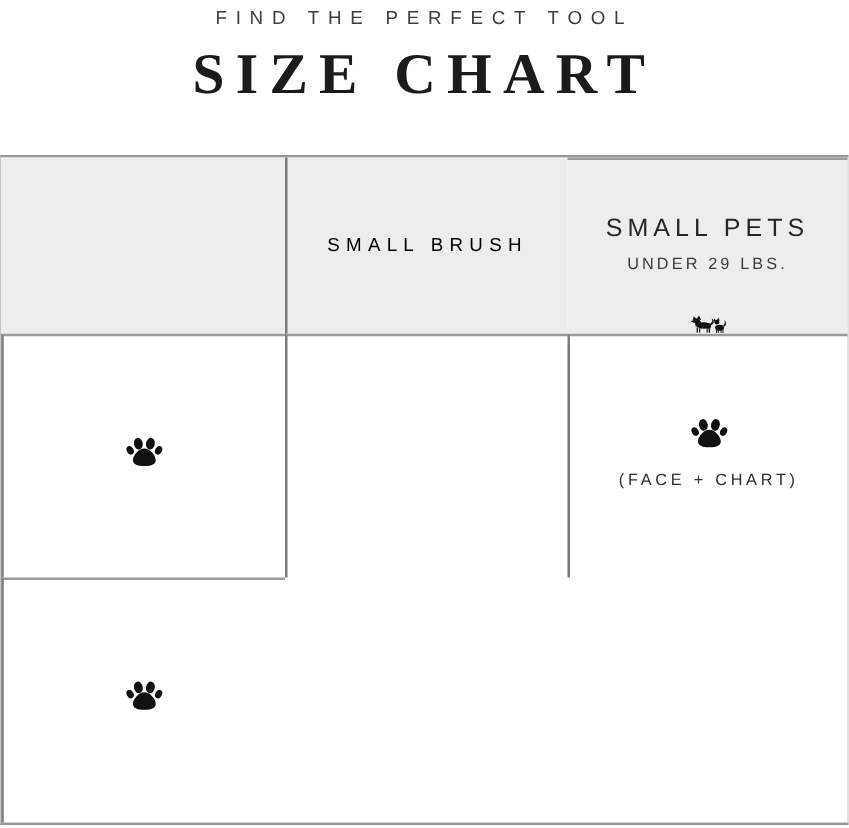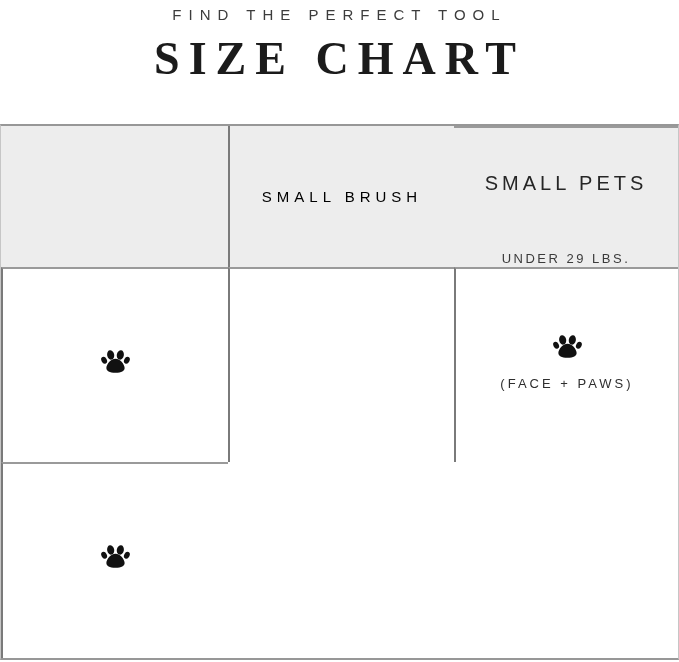--- a/index.html
+++ b/index.html
@@ -42,21 +42,21 @@
     box-sizing:border-box;display:flex;flex-direction:column;
     align-items:center;justify-content:center;position:relative;
   }
   .cell.gray{background:var(--cell_bg);}
   .cell.vline{border-left:2px solid var(--grid_v);}
   .cell.hline{border-top:2px solid var(--grid_h);}
   .col-head-label{
     font-size:15px;letter-spacing:5px;color:#000000;white-space:nowrap;
   }
   .row-head{justify-content:flex-start;}
-  .row-head.small-pets{padding-top:44px;gap:48px;}
+  .row-head.small-pets{padding-top:44px;}
   .row-head.large-pets{padding-top:28px;}
   .row-label{font-size:20px;letter-spacing:4px;color:#262626;white-space:nowrap;}
   .row-sub{font-size:13px;letter-spacing:2.5px;margin-top:8px;color:var(--subtext);white-space:nowrap;}
   .pets-icon{color:var(--ink);}
   .small-pets .pets-icon{margin-top:34px;}
   .large-pets .pets-icon{margin-top:9px;}
   .paw{width:31px;height:28px;color:var(--ink);}
   .cell-note{font-size:13px;letter-spacing:3px;margin-top:15px;color:#2e2e2e;white-space:nowrap;}
   .body-cell .paw{margin-top:-8px;}
   svg{display:block;}
@@ -161,21 +161,21 @@
   </div>
   <div class="cell hline vline body-cell">
     
     
   </div>
 
   <div class="cell hline vline body-cell">
     <svg class="paw">
       <use href="#sym-paw"></use>
     </svg>
-    <span class="cell-note">(FACE + PAWS)</span>
+    <span class="cell-note">(FACE + CHART)</span>
   </div>
   <div class="cell hline vline body-cell">
     <svg class="paw">
       <use href="#sym-paw"></use>
     </svg>
 
   </div>
 
 </div>
 

